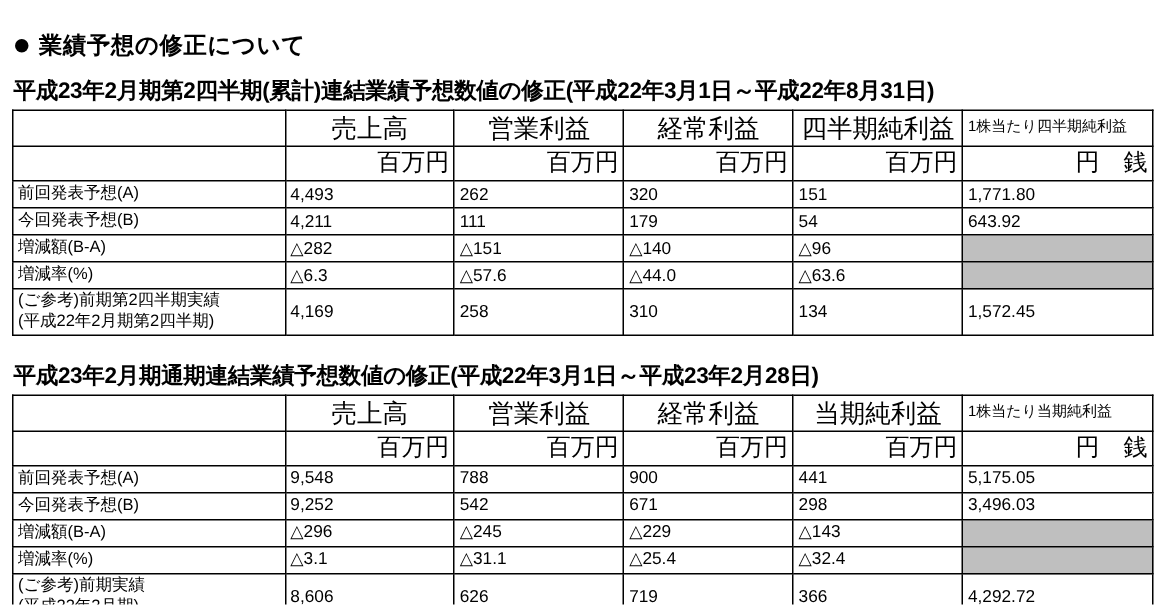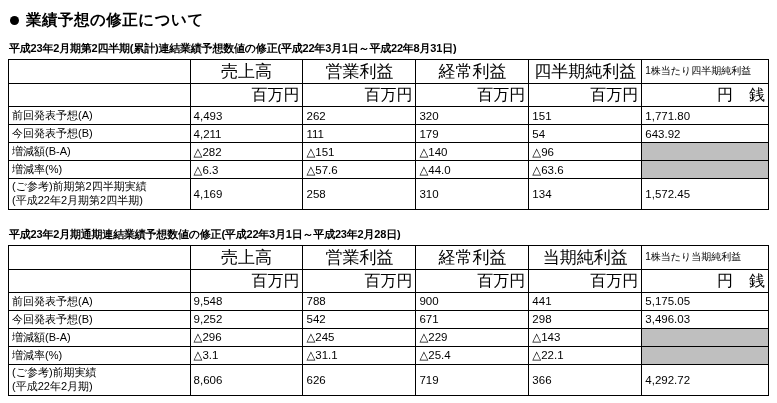--- a/index.html
+++ b/index.html
@@ -20,35 +20,35 @@
     height: 403px;
     box-sizing: border-box;
     padding: 10px 8px 0 8px;
   }
   .doc-title {
     display: flex;
     align-items: center;
     font-size: 15.5px;
     font-weight: bold;
     letter-spacing: 0.5px;
-    margin: 0 0 10px 2px;
+    margin: 10px 0 10px 2px;
   }
   .bullet {
     display: inline-block;
     width: 9px;
     height: 9px;
     border-radius: 50%;
     background: #000;
     margin-right: 7px;
   }
   .section {
     margin-bottom: 4px;
   }
   .section-caption {
-    font-size: 11px;
+    font-size: 15px;
     font-weight: bold;
     margin: 0 0 3px 1px;
     letter-spacing: -0.2px;
   }
   table.fin {
     border-collapse: collapse;
     width: 761px;
     table-layout: fixed;
     font-size: 11px;
   }
@@ -240,21 +240,21 @@
           <td class="num">△245</td>
           <td class="num">△229</td>
           <td class="num">△143</td>
           <td class="num shaded"></td>
         </tr>
         <tr>
           <td class="lbl">増減率(%)</td>
           <td class="num">△3.1</td>
           <td class="num">△31.1</td>
           <td class="num">△25.4</td>
-          <td class="num">△22.1</td>
+          <td class="num">△32.4</td>
           <td class="num shaded"></td>
         </tr>
         <tr class="r-two">
           <td class="lbl two-line">
             <div>(ご参考)前期実績</div>
             <div>(平成22年2月期)</div>
           </td>
           <td class="num">8,606</td>
           <td class="num">626</td>
           <td class="num">719</td>

